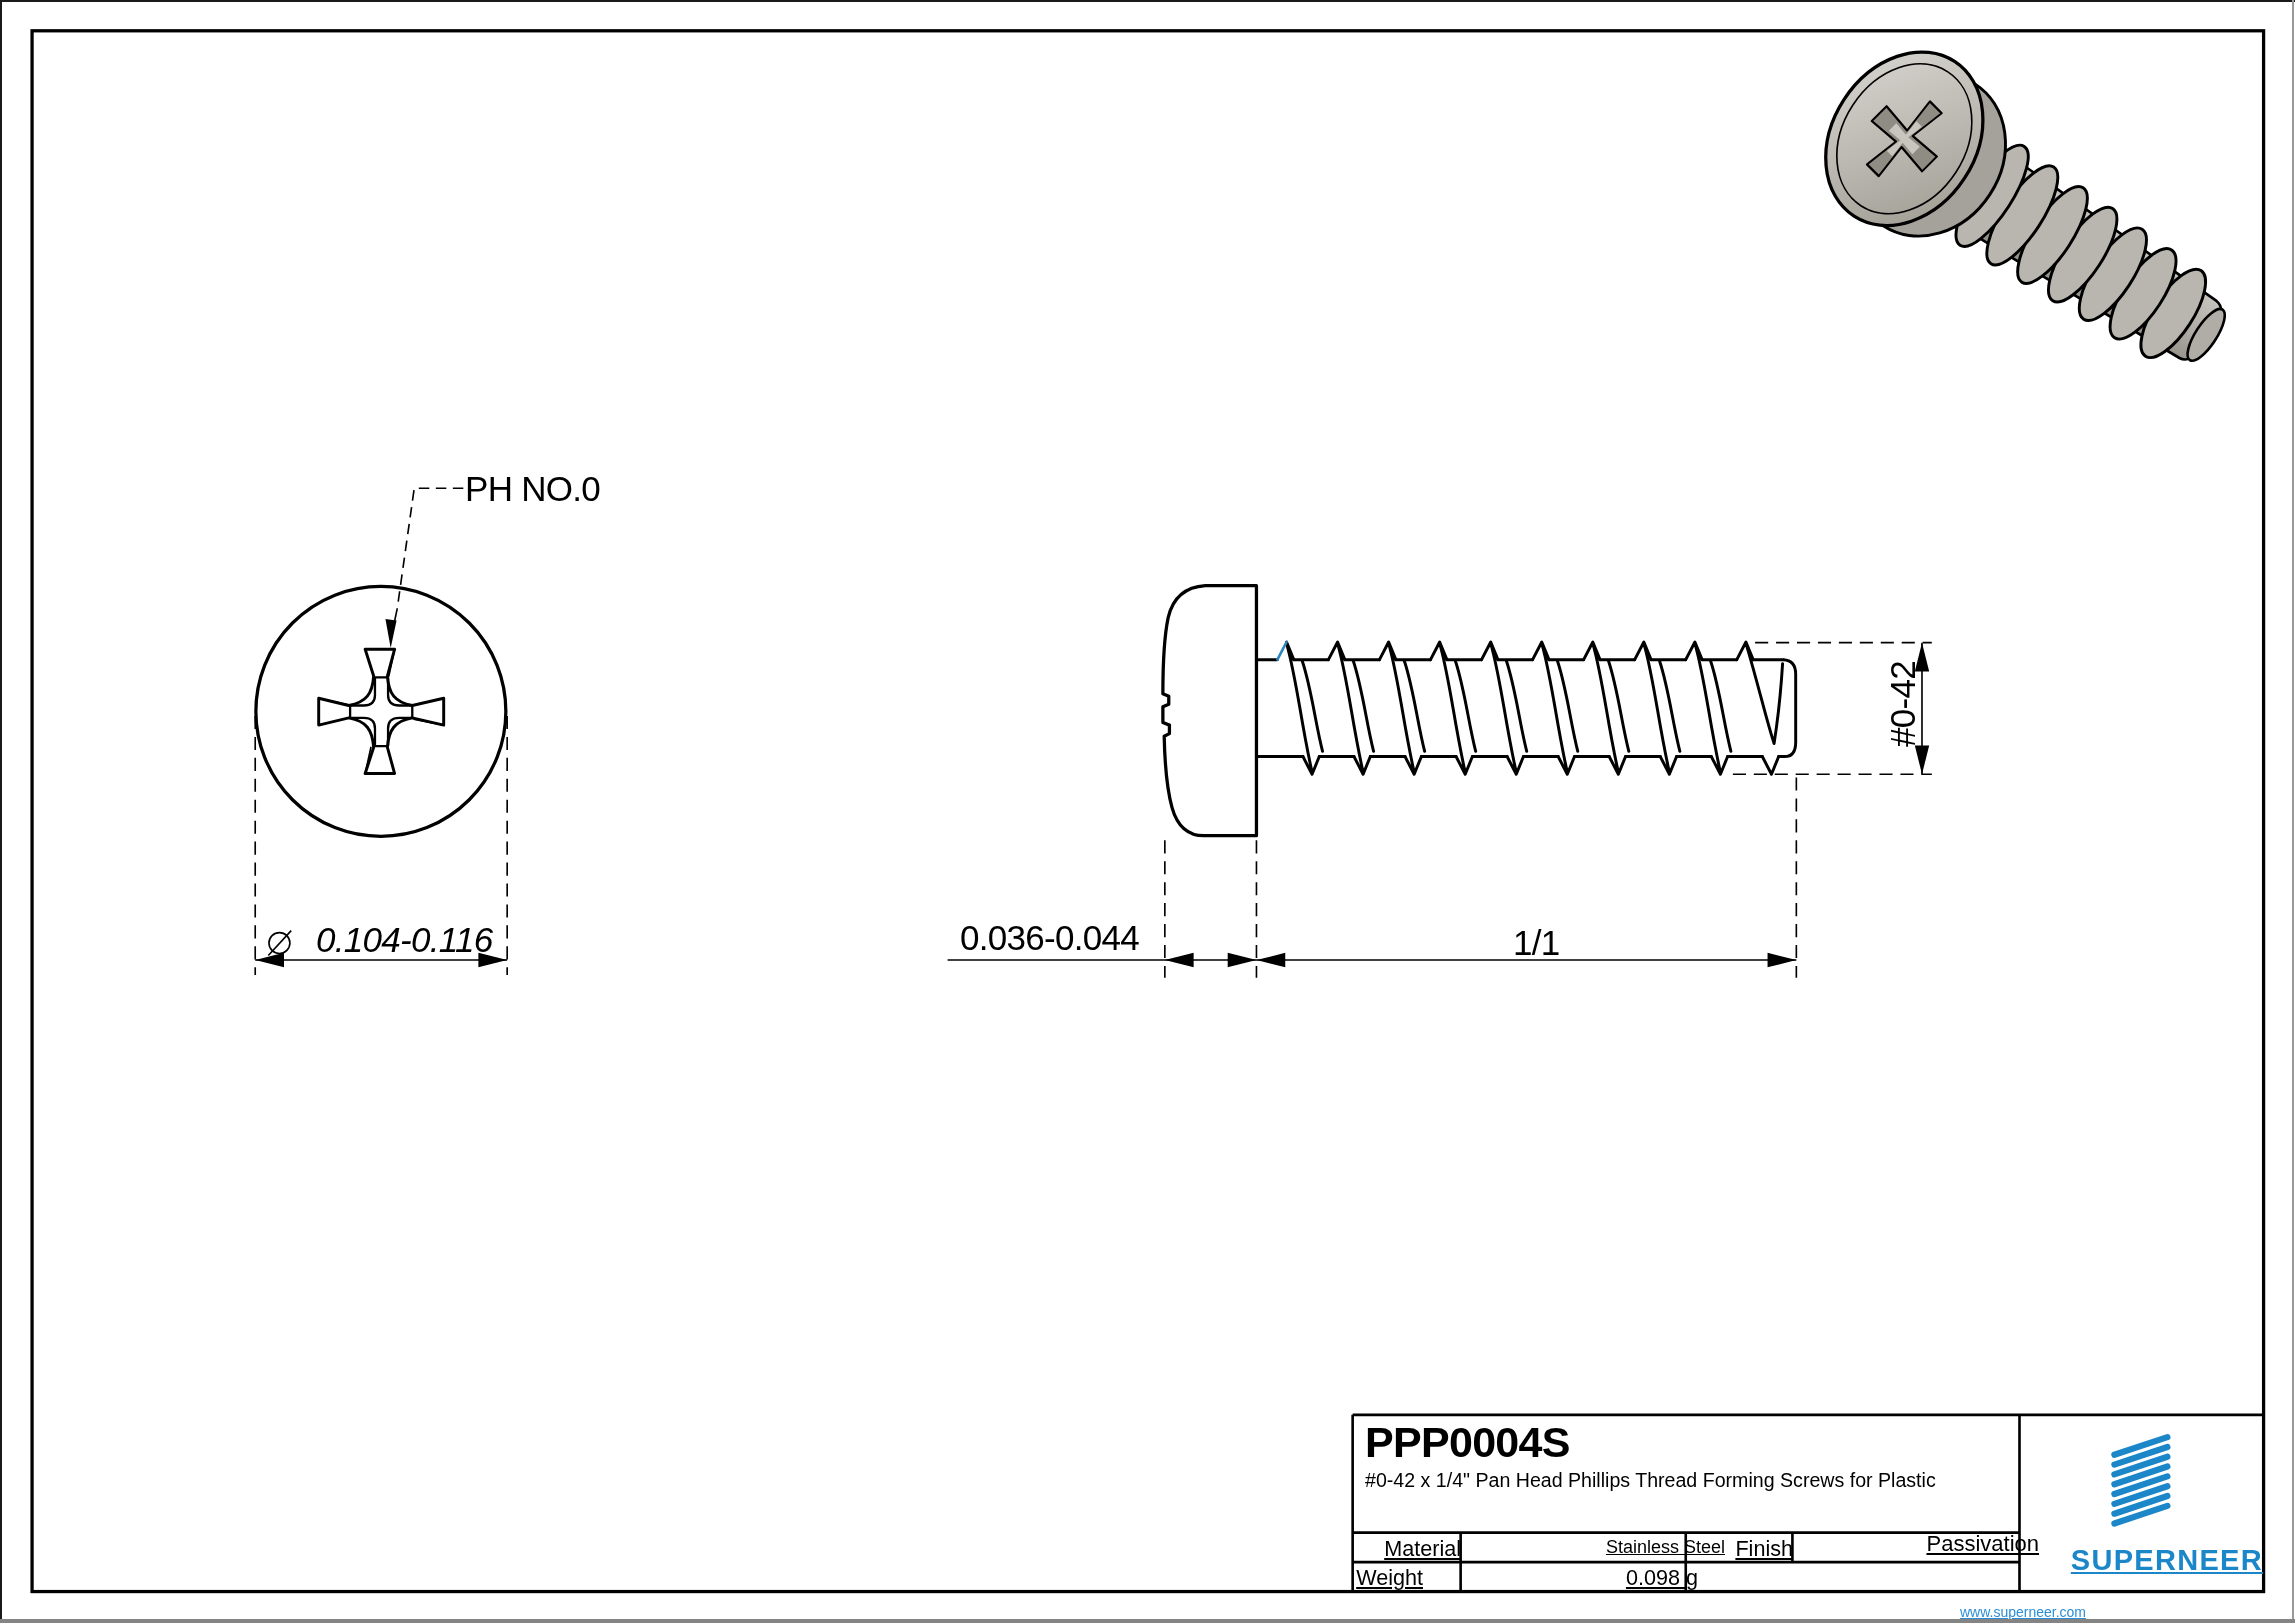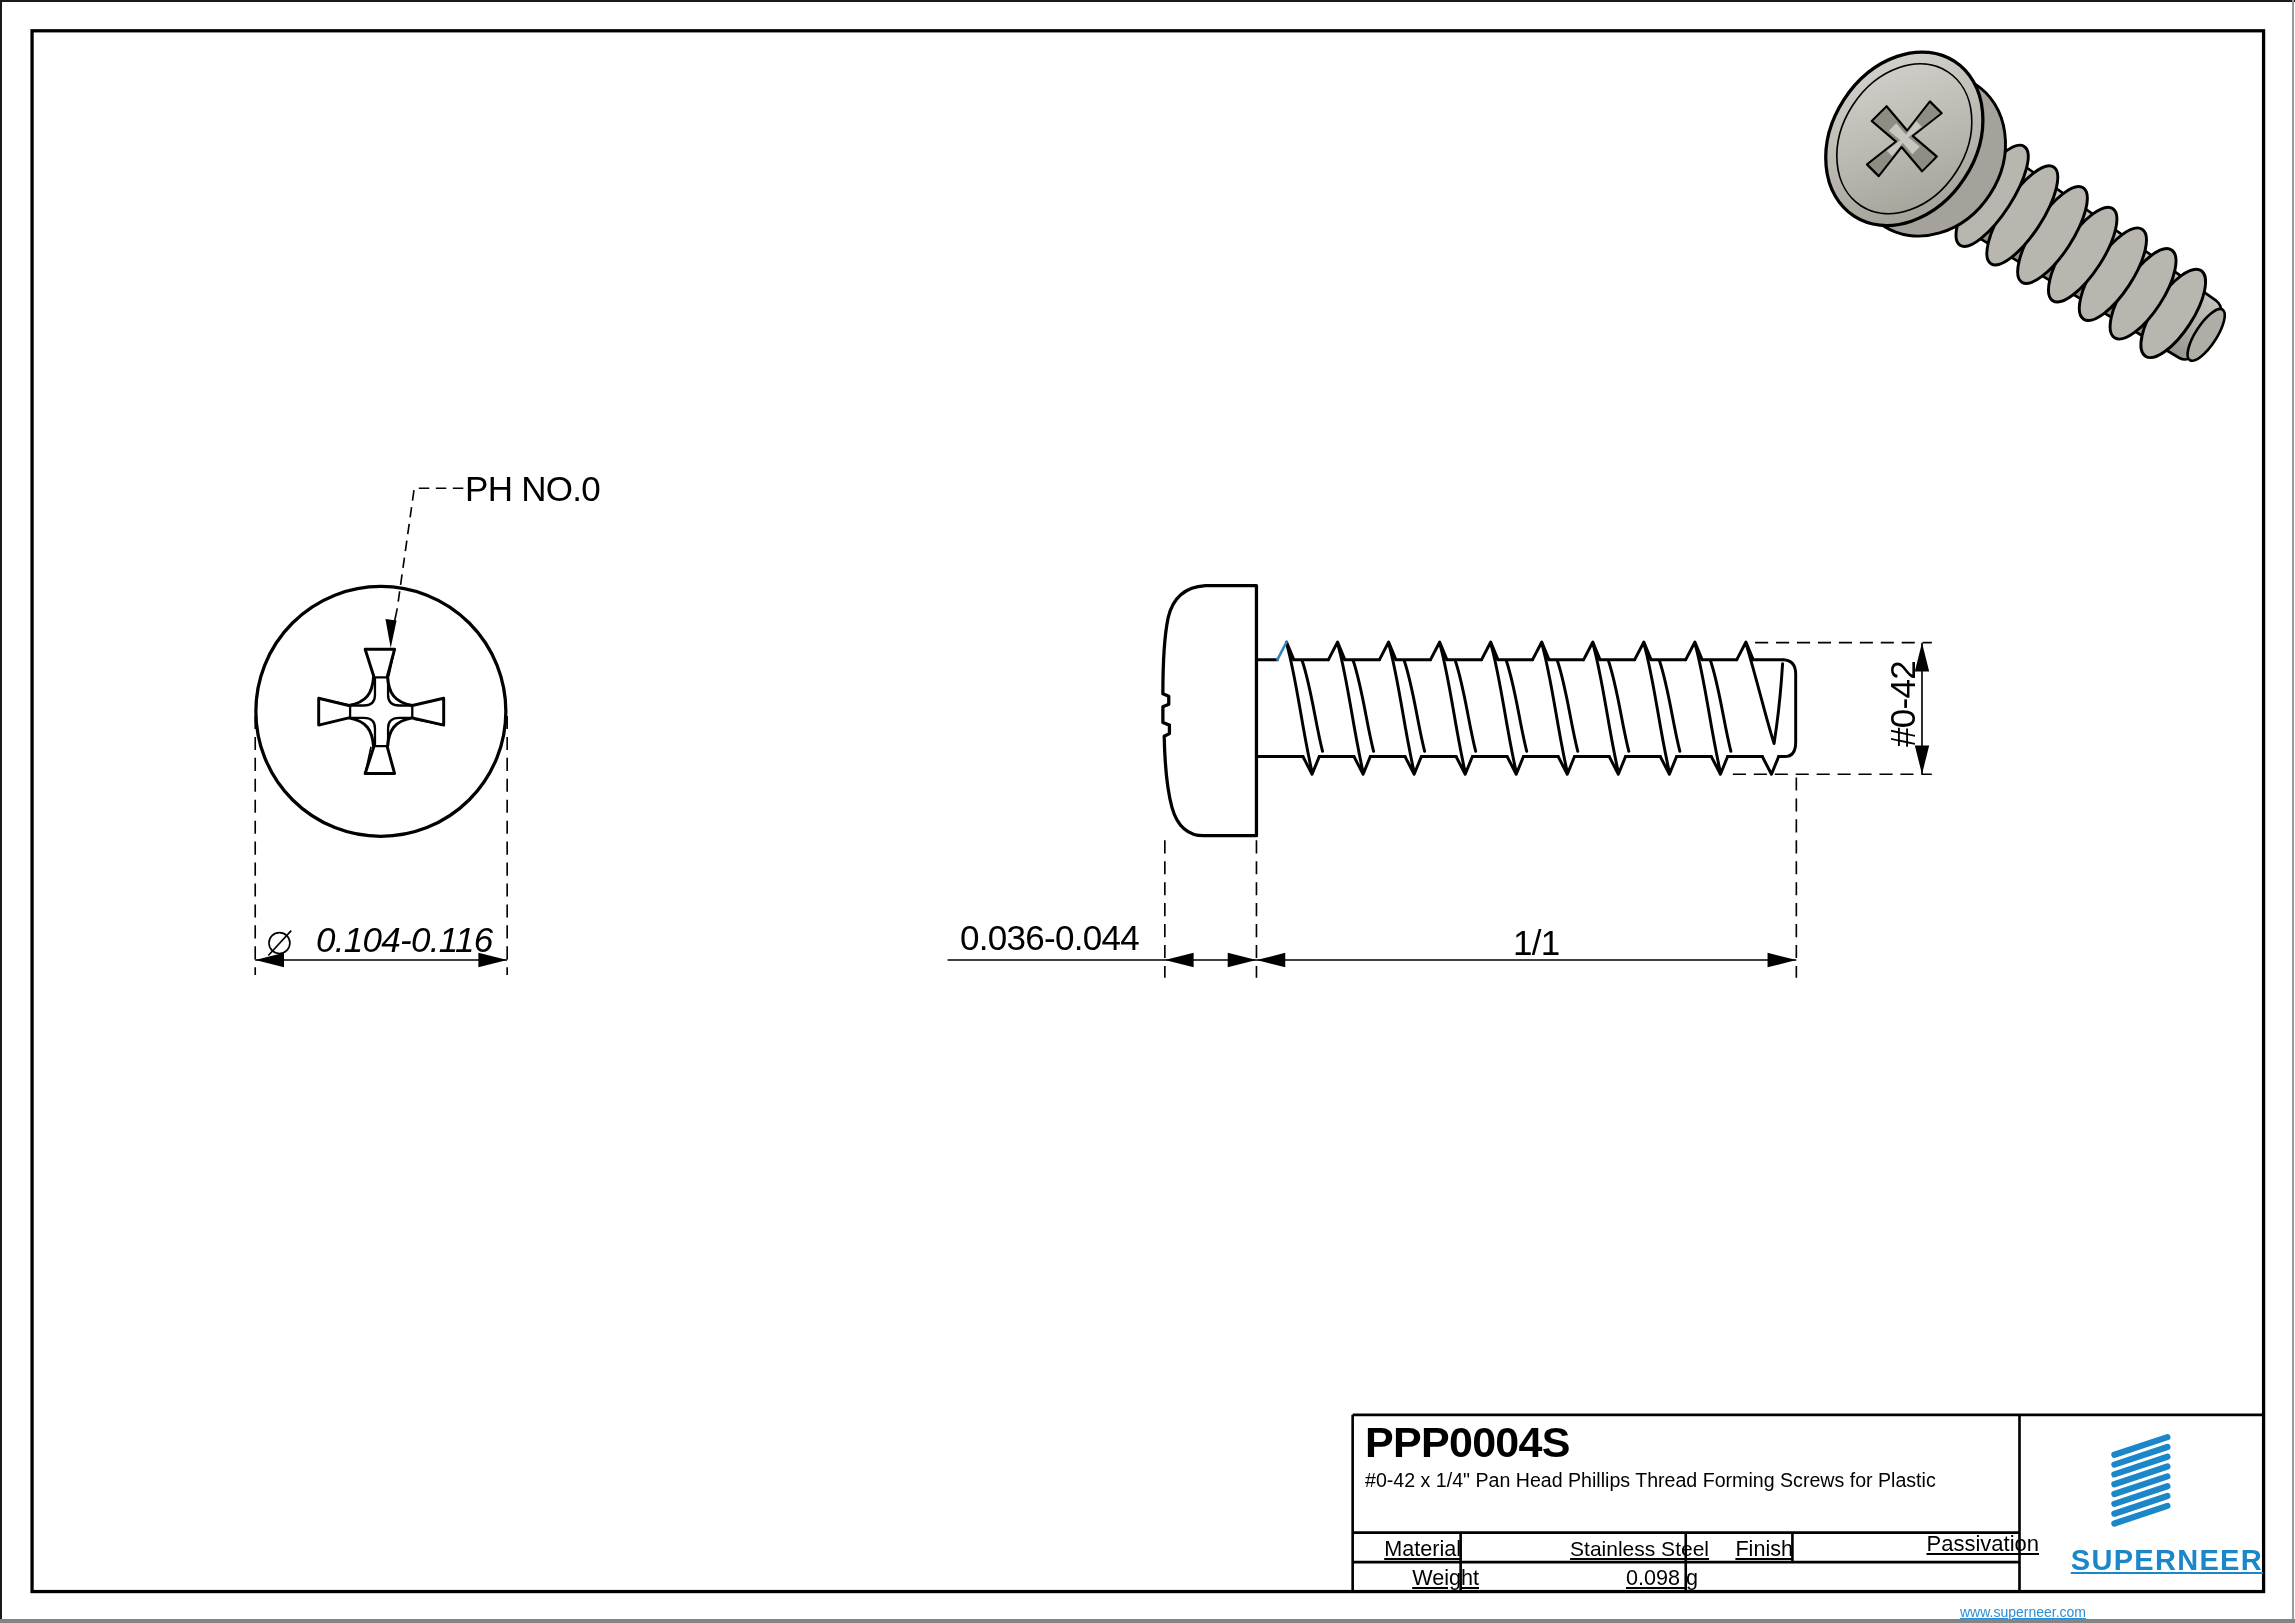--- a/index.html
+++ b/index.html
@@ -11,24 +11,24 @@
   .ph-label{left:465px;top:471px;font-size:35px;letter-spacing:-0.7px;text-align:right;}
   .dia-label{left:316px;top:922px;font-style:italic;}
   .hh-label{left:960px;top:920px;}
   .len-label{left:1513px;top:925px;}
   .thr-label{left:1902px;top:704px;transform:translate(-50%,-50%) rotate(-90deg);}
   .contact{left:95px;top:1494px;font-size:54px;font-weight:bold;letter-spacing:-0.7px;}
   .tb-part{left:1365px;top:1421px;font-size:43px;font-weight:bold;letter-spacing:-0.7px;}
   .tb-desc{left:1365px;top:1471px;font-size:19.6px;}
   .cell{position:absolute;text-align:right;line-height:1;text-decoration:underline;}
   .c-mat-l{left:1353px;width:108px;top:1538px;font-size:21.6px;}
-  .c-mat-v{left:1461px;width:248px;top:1538px;font-size:21px;}
+  .c-mat-v{left:1461px;width:248px;top:1538px;font-size:18px;padding-left:16px;}
   .c-fin-l{left:1686px;width:107px;top:1538px;font-size:21.6px;}
   .c-fin-v{left:1793px;width:246px;top:1533px;font-size:22px;}
-  .c-wt-l{left:1353px;width:126px;top:1567px;font-size:21.6px;}
+  .c-wt-l{left:1297px;width:126px;top:1567px;font-size:21.6px;}
   .c-wt-v{left:1461px;width:225px;top:1567px;font-size:21.6px;padding-left:12px;}
   .c-web{left:1686px;width:400px;top:1569px;font-size:14px;margin-top:36px;}
   .brand{left:2020px;width:243px;top:1546px;font-size:29px;font-weight:bold;letter-spacing:1.3px;}
   
   .edge-top{position:absolute;left:0;top:0;width:2295px;height:2px;background:#1a1a1a;}
   .edge-left{position:absolute;left:0;top:0;width:2px;height:1623px;background:#1a1a1a;}
   .edge-right{position:absolute;left:2292px;top:0;width:2px;height:1623px;background:#9a9a9a;}
   .edge-bottom{position:absolute;left:0;top:1619px;width:2295px;height:4.6px;background:#848484;}
 </style>
 </head>

